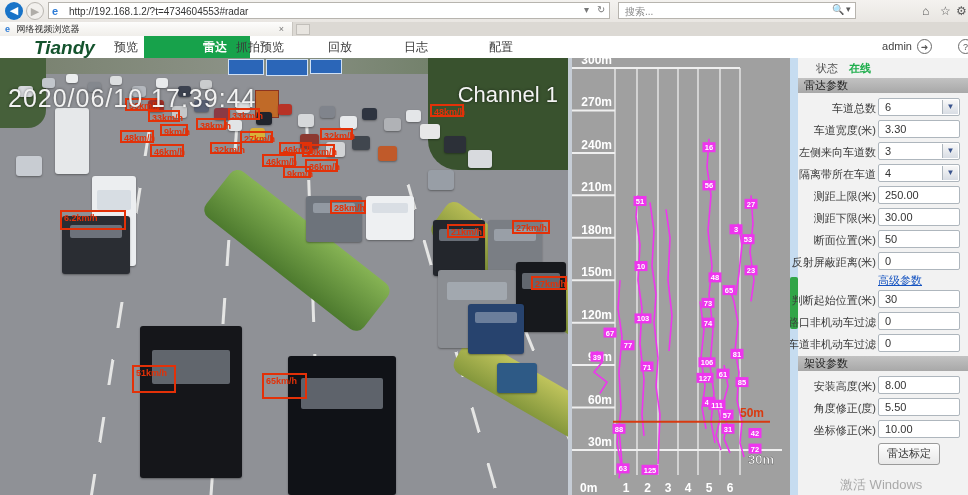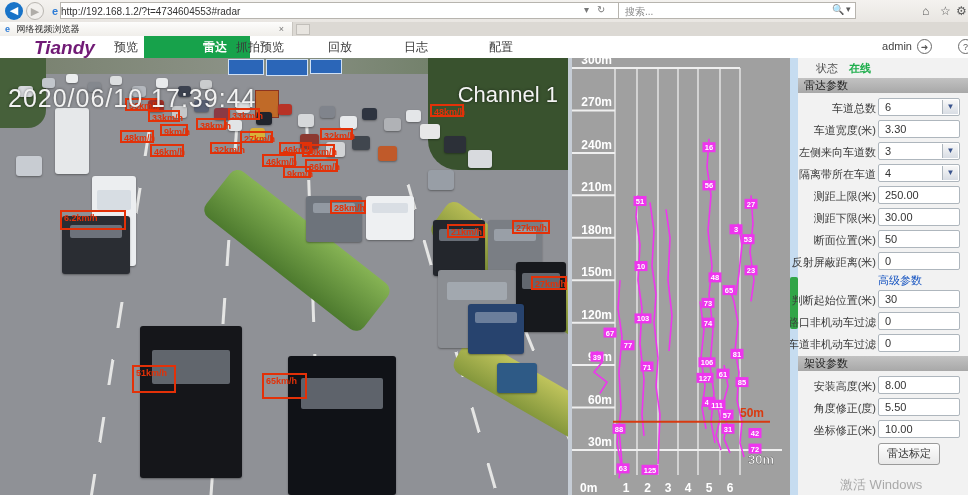--- a/index.html
+++ b/index.html
@@ -4,21 +4,21 @@
 <style>
   html,body{margin:0;padding:0;background:#888;}
   #stage{position:relative;width:968px;height:495px;overflow:hidden;
          font-family:"Liberation Sans","DejaVu Sans",sans-serif;background:#fff;}
   .abs{position:absolute;}
   
   #chrome{left:0;top:0;width:968px;height:22px;background:linear-gradient(#f4f2ef,#e9e6e2);border-bottom:1px solid #d8d5d0;}
   .navbtn{top:2px;width:18px;height:18px;border-radius:50%;text-align:center;line-height:17px;font-size:11px;}
   #back-btn{left:5px;background:#1873c8;color:#fff;}
   #fwd-btn{left:26px;border:1px solid #b9b6b1;color:#b0ada8;background:#f2f0ed;box-sizing:border-box;}
-  #urlbox{left:60px;top:2px;width:562px;height:17px;background:#fff;border:1px solid #b7b4ae;font-size:10px;color:#333;line-height:17px;box-sizing:border-box;white-space:nowrap;overflow:hidden;}
+  #urlbox{left:48px;top:2px;width:562px;height:17px;background:#fff;border:1px solid #b7b4ae;font-size:10px;color:#333;line-height:17px;padding-left:20px;box-sizing:border-box;white-space:nowrap;overflow:hidden;}
   #ie-ico{left:52px;top:5px;width:12px;height:12px;color:#2e7cd6;font-size:11px;font-weight:bold;line-height:12px;}
   .urlico{top:4px;color:#777;font-size:10px;}
   #searchbox{left:618px;top:2px;width:238px;height:17px;background:#fff;border:1px solid #b7b4ae;font-size:10px;color:#888;line-height:17px;padding-left:6px;box-sizing:border-box;}
   .chrico{top:4px;font-size:12px;color:#5a5a5a;}
   
   #tabstrip{left:0;top:22px;width:968px;height:14px;background:#dcd9d4;}
   #tab1{left:0;top:0;width:292px;height:14px;background:linear-gradient(#fdfdfc,#f0eeea);border-right:1px solid #c9c6c0;font-size:9px;color:#333;line-height:14px;}
   #newtab{left:296px;top:2px;width:14px;height:11px;background:#e8e5e0;border:1px solid #c2bfba;box-sizing:border-box;}
   
   #appnav{left:0;top:36px;width:968px;height:22px;background:#fff;border-bottom:1px solid #e4e4e4;}
@@ -50,21 +50,21 @@
   #panel-body{position:absolute;left:8px;top:0;width:170px;}
   .p-status{height:16px;padding:3px 0 0 18px;font-size:11px;}
   .p-status .lbl{color:#555;}
   .p-status .val{color:#1fae4d;font-weight:bold;margin-left:8px;}
   .p-hdr{height:15px;line-height:15px;background:linear-gradient(#c2c2c2,#a8a8a8);color:#1d1d1d;font-size:11px;padding-left:6px;margin:1px 0 4px 0;}
   .p-row{height:22px;position:relative;text-decoration:underline;}
   .p-row .lbl{position:absolute;right:92px;top:4px;font-size:11px;color:#3c3c3c;white-space:nowrap;}
   .p-ctl{position:absolute;left:80px;top:1px;width:82px;height:18px;background:#fff;border:1px solid #aeb6bd;border-radius:2px;font-size:11px;color:#333;line-height:17px;padding-left:6px;box-sizing:border-box;}
   .p-ctl .arrow{position:absolute;right:1px;top:1px;width:15px;height:14px;background:linear-gradient(#f8f8f8,#d8dde4);border-left:1px solid #aeb6bd;text-align:center;line-height:13px;font-size:8px;color:#39538c;}
   .p-link{height:16px;padding-left:80px;font-size:11px;}
-  .p-link a{color:#1553c0;cursor:pointer;text-align:center;}
+  .p-link a{color:#1553c0;text-decoration:underline;cursor:pointer;text-align:center;}
   .p-btnrow{height:26px;position:relative;}
   .p-btn{position:absolute;left:80px;top:2px;width:60px;height:20px;background:linear-gradient(#fdfdfd,#e8e8e8);border:1px solid #9a9a9a;border-radius:3px;font-size:11px;color:#333;text-align:center;line-height:19px;}
   #watermark{left:840px;top:476px;font-size:13px;color:rgba(110,110,110,.55);}
   svg text{font-family:"Liberation Sans","DejaVu Sans",sans-serif;}
 </style>
 </head>
 <body>
 
 <div id="stage">
 
@@ -86,21 +86,21 @@
   <div class="abs" id="tabstrip">
     <div class="abs" id="tab1">
       <span style="color:#2e7cd6;font-weight:bold;margin:0 4px 0 5px">e</span>
       <span>网络视频浏览器</span>
       <span style="position:absolute;right:8px;color:#777">×</span>
     </div>
     <div class="abs" id="newtab"></div>
   </div>
 
   <div class="abs" id="appnav">
-    <div class="abs" id="logo" style="color: #701a75;">Tiandy</div>
+    <div class="abs" id="logo" style="color: #14532d;">Tiandy</div>
     <div class="abs" id="nav-tabs" style="left:0;top:0;width:600px;height:22px">
         <div class="nav-tab" style="left: 90px; width: 72px;">预览</div>
         <div class="nav-tab active" style="left: 144px; width: 70px; background: rgb(23, 162, 75); padding-left: 36px;">雷达</div>
         <div class="nav-tab" style="left: 216px; width: 88px;">抓拍预览</div>
         <div class="nav-tab" style="left: 304px; width: 72px;">回放</div>
         <div class="nav-tab" style="left: 376px; width: 80px;">日志</div>
         <div class="nav-tab" style="left: 456px; width: 90px;">配置</div>
       </div>
     <div class="abs" id="admin-name">admin</div>
     <div class="abs ucirc" style="right:36px">➜</div>

